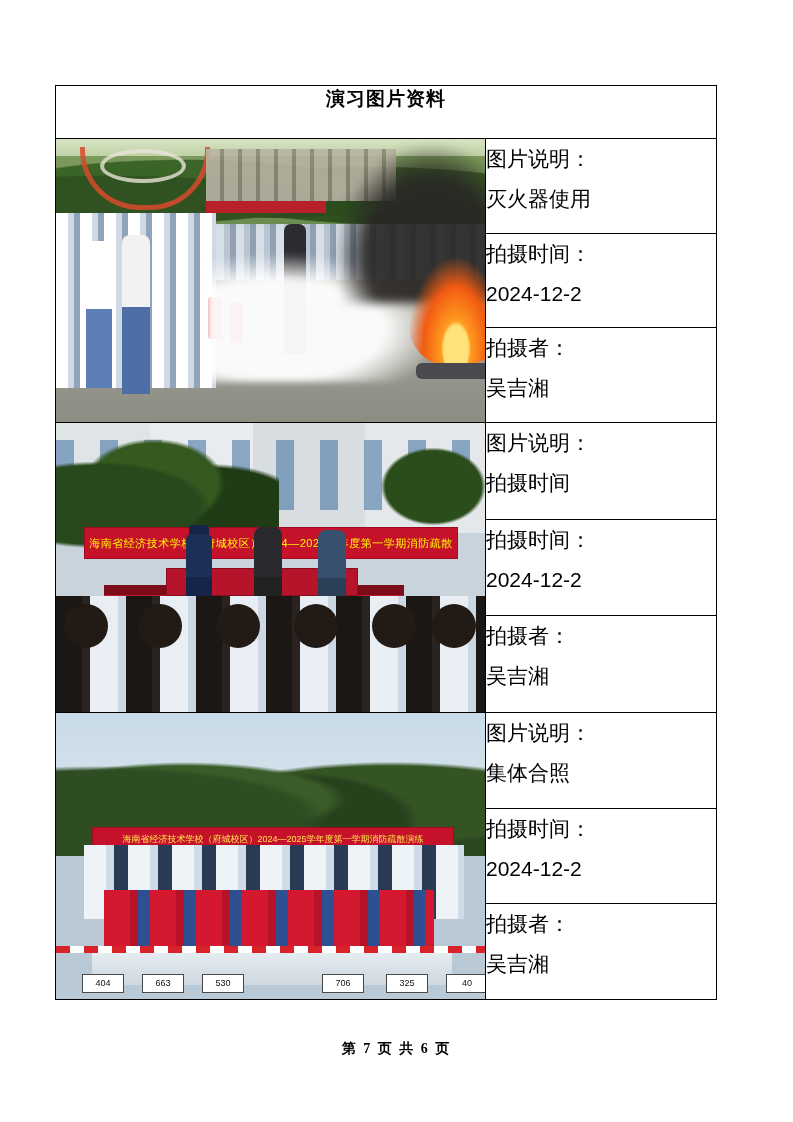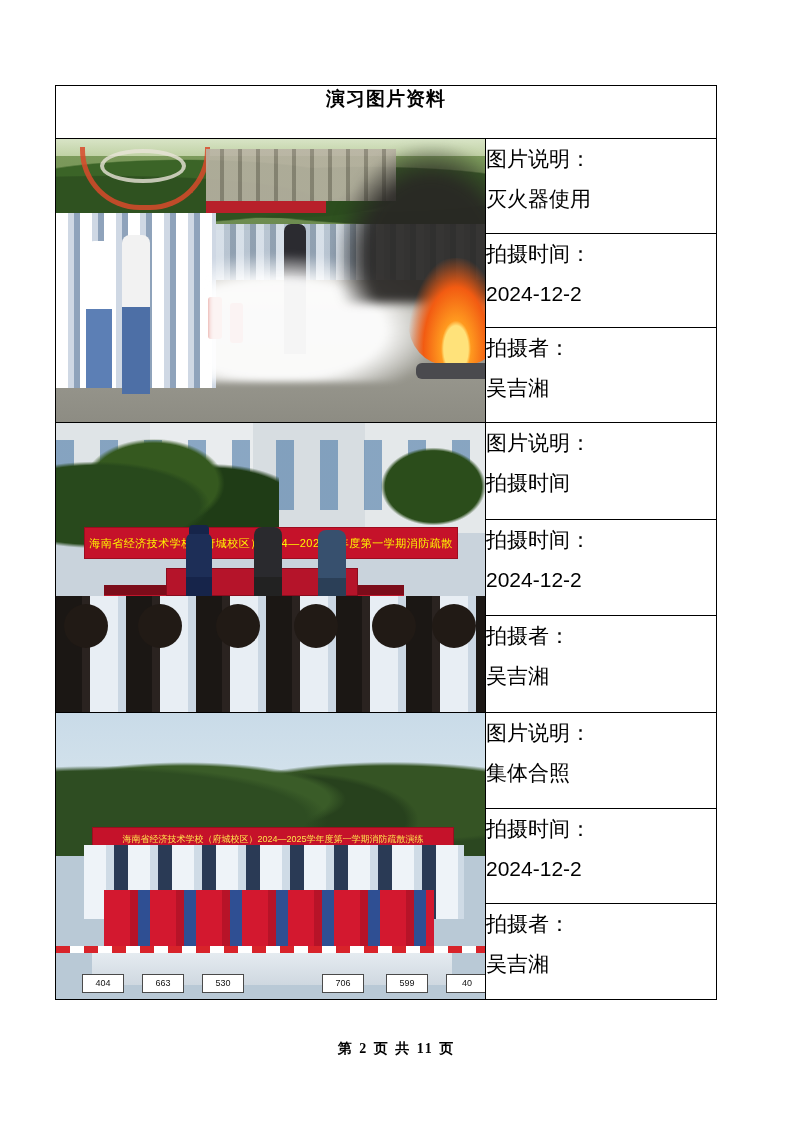--- a/index.html
+++ b/index.html
@@ -311,21 +311,21 @@
             </div>
             <div class="rowback"></div>
             <div class="rowfront"></div>
             <div class="stage3"></div>
             <div class="tape"></div>
             <div class="numbers">
               <div class="num" style="left:26px">404</div>
               <div class="num" style="left:86px">663</div>
               <div class="num" style="left:146px">530</div>
               <div class="num" style="left:266px">706</div>
-              <div class="num" style="left:330px">599</div>
+              <div class="num" style="left:330px">325</div>
               <div class="num" style="left:390px">40</div>
             </div>
           </div>
         </td>
         <td class="meta-cell">
           <span class="meta-label">图片说明：</span>
           <span class="meta-value">集体合照</span>
         </td>
       </tr>
       <tr>
@@ -336,15 +336,15 @@
       </tr>
       <tr>
         <td class="meta-cell">
           <span class="meta-label">拍摄者：</span>
           <span class="meta-value">吴吉湘</span>
         </td>
       </tr>
     </tbody>
   </table>
 
-  <div class="footer">第 2 页 共 11 页</div>
+  <div class="footer">第 7 页 共 6 页</div>
 
 </div>
 
 </body></html>

